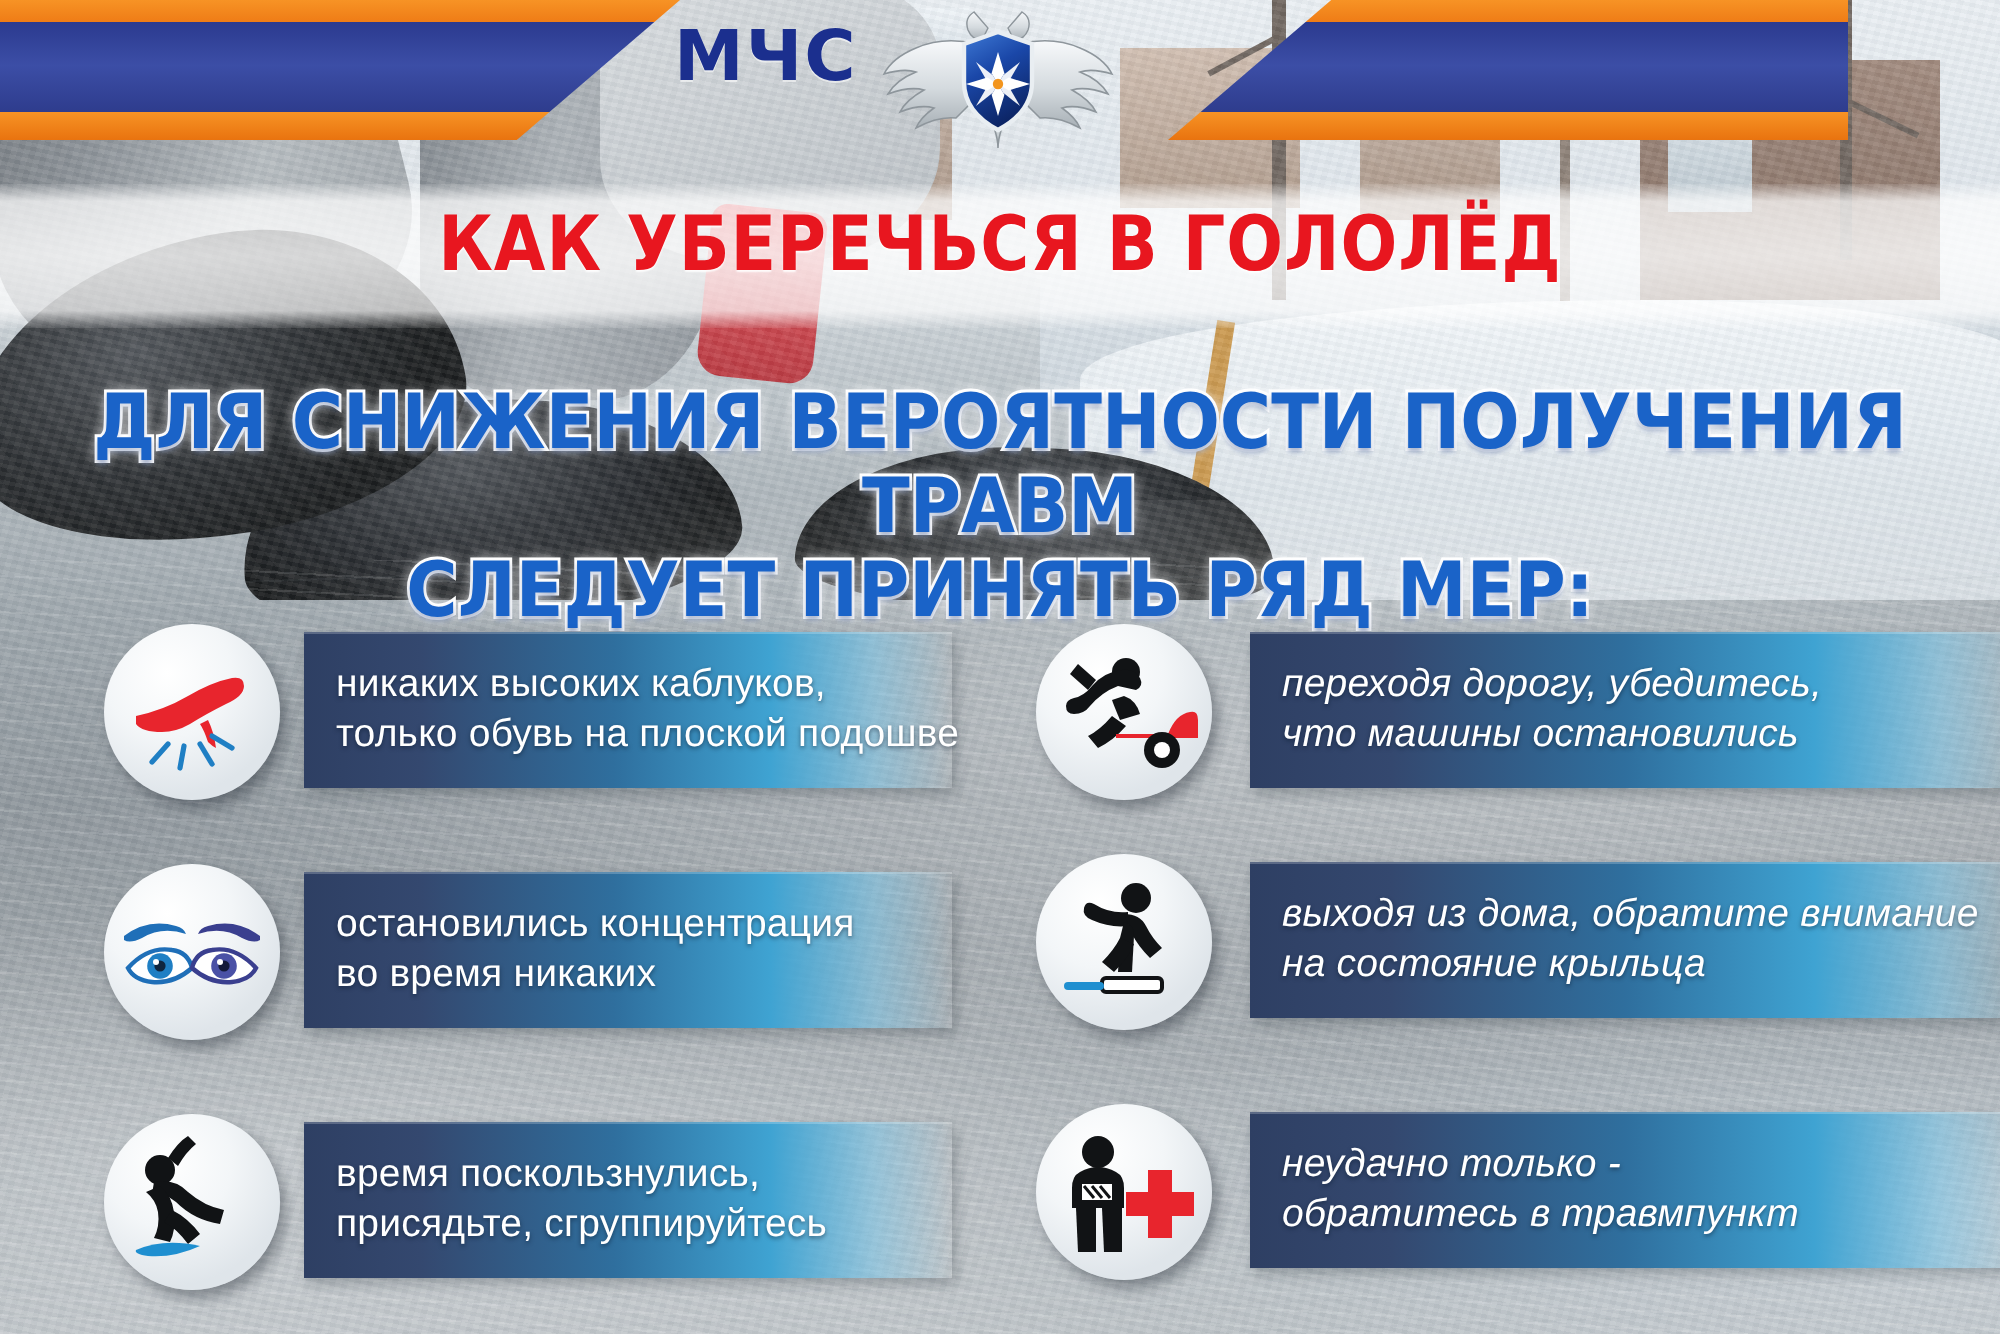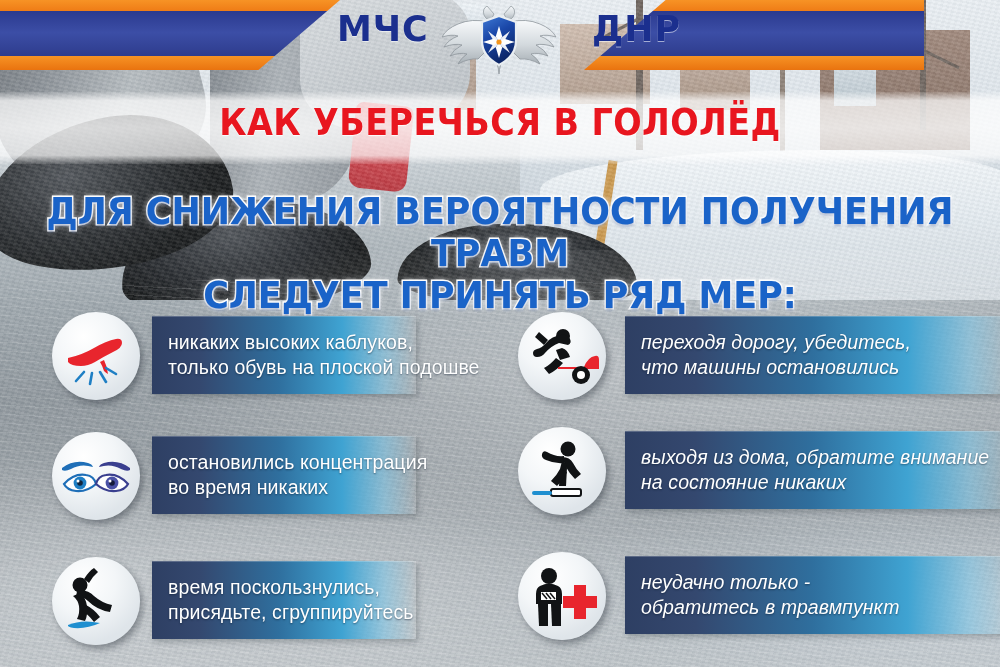--- a/index.html
+++ b/index.html
@@ -206,21 +206,21 @@
     color:#ffffff; font-size:19.5px; line-height:25px; font-weight:normal;
     padding-left:16px; letter-spacing:.1px;
     text-shadow:0 1px 2px rgba(10,25,45,.55);
     font-family:"Liberation Sans", sans-serif;
   }
   .tip .banner .txt span{ display:block; white-space:nowrap; }
 
   
   .col-l{ left:52px; }
   .col-r{ left:518px; }
-  .col-l .banner{ left:100px; width:264px; }
+  .col-l .banner{ left:100px; width:324px; }
   .col-r .banner{ left:107px; width:392px;font-style:italic; }
   .row-1{ top:10px; }
   .row-2{ top:130px; }
   .row-3{ top:255px; }
   .col-r.row-2{ top:125px; }
   .col-r.row-3{ top:250px; }
 </style>
 </head>
 <body>
 
@@ -260,21 +260,20 @@
       <div class="r-blue"></div>
       <div class="r-orange-bot"></div>
     </div>
     <div class="ribbon-part ribbon-right">
       <div class="r-orange-top"></div>
       <div class="r-blue"></div>
       <div class="r-orange-bot"></div>
     </div>
 
     <div class="ribbon-label label-mchs">МЧС</div>
-    <div class="ribbon-label label-dnr">ДНР</div>
 
     <div class="emblem">
       <svg viewBox="0 0 118 72" xmlns="http://www.w3.org/2000/svg">
         <defs>
           <linearGradient id="wing" x1="0" y1="0" x2="0" y2="1">
             <stop offset="0%" stop-color="#f7f9fb"></stop>
               <stop offset="55%" stop-color="#d4dade"></stop>
             <stop offset="100%" stop-color="#a8b0b6"></stop>
           </linearGradient>
           <linearGradient id="shield" x1="0" y1="0" x2="0.4" y2="1">
@@ -401,21 +400,21 @@
             <path d="M44 34 q5 1 5 7 l-1 18 h-7 l1 -17 z"></path>
             <path d="M42 42 q-3 6 -9 12 l6 5 q8 -8 10 -14 z"></path>
           </g>
           <rect x="33" y="62" width="30" height="7" rx="2" fill="#ffffff" stroke="#111315" stroke-width="2"></rect>
           <rect x="14" y="64" width="20" height="4" rx="2" fill="#1f8fd0"></rect>
         </svg>
       </div>
       <div class="banner">
         <div class="txt">
           <span>выходя из дома, обратите внимание</span>
-          <span>на состояние никаких</span>
+          <span>на состояние крыльца</span>
         </div>
       </div>
     </div>
 
     <div class="tip col-l row-3">
       <div class="icon-wrap">
         <svg viewBox="0 0 88 88" xmlns="http://www.w3.org/2000/svg">
           <g fill="#111315">
             <circle cx="28" cy="28" r="7.5"></circle>
             <path d="M32 22 q5 -8 10 -11 l4 4 q-5 4 -9 11 z"></path>

